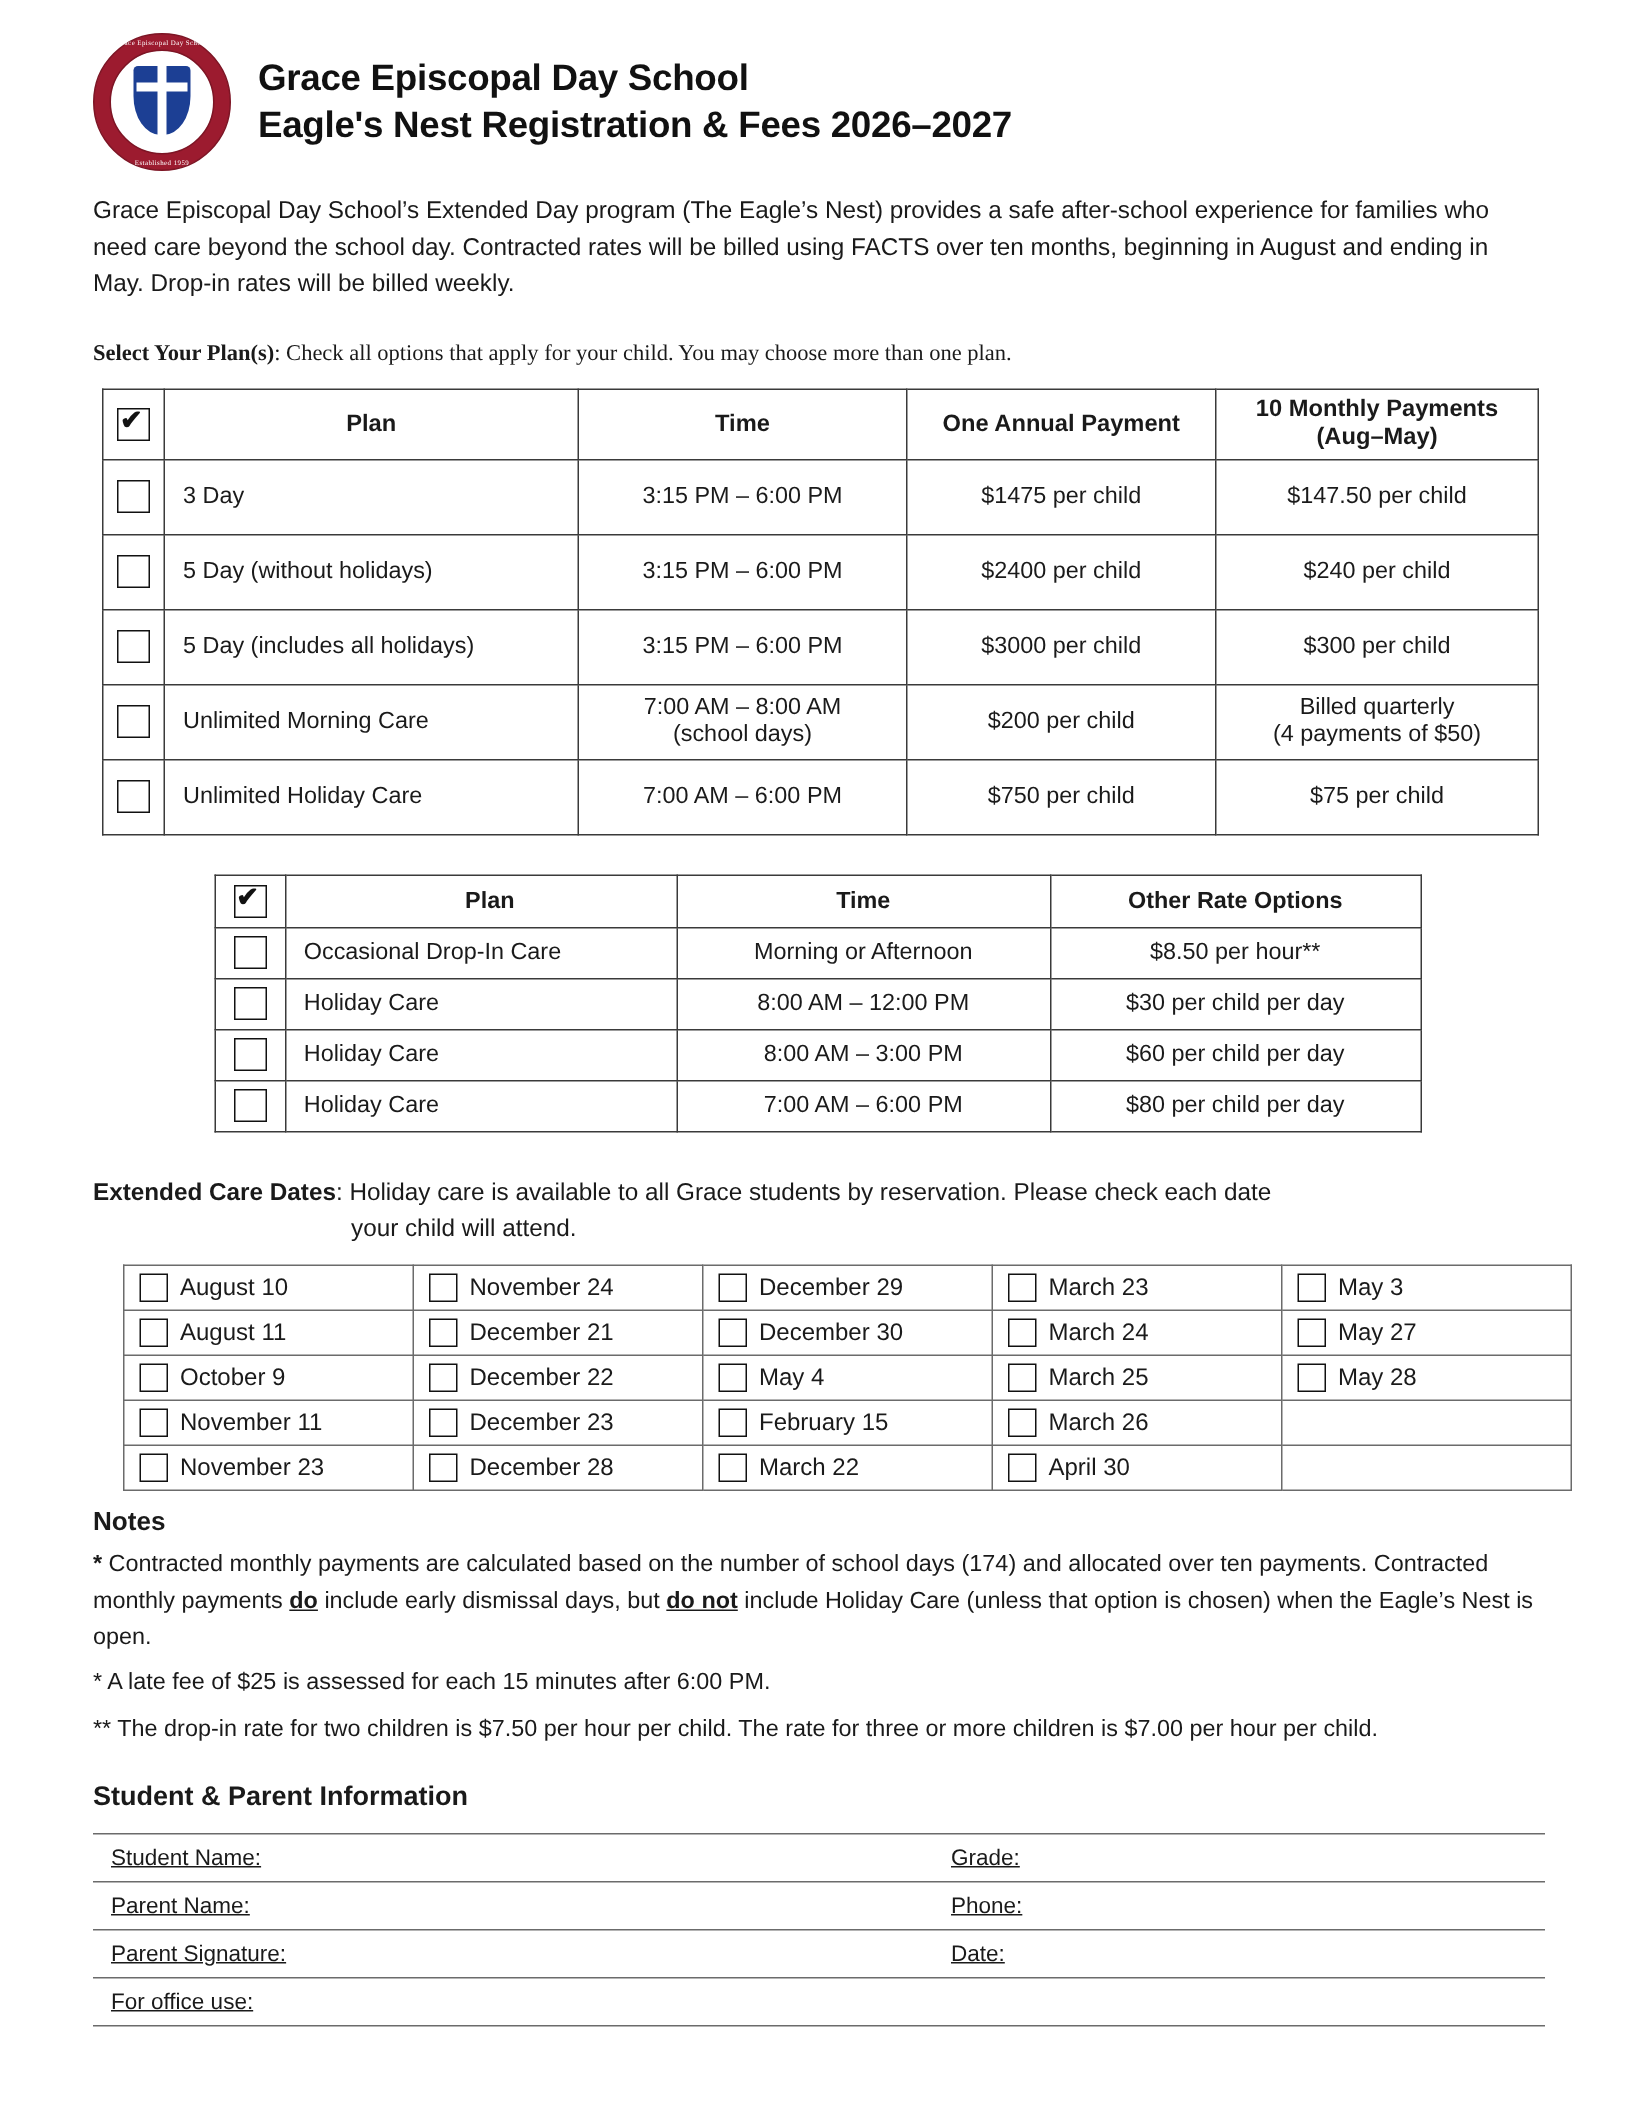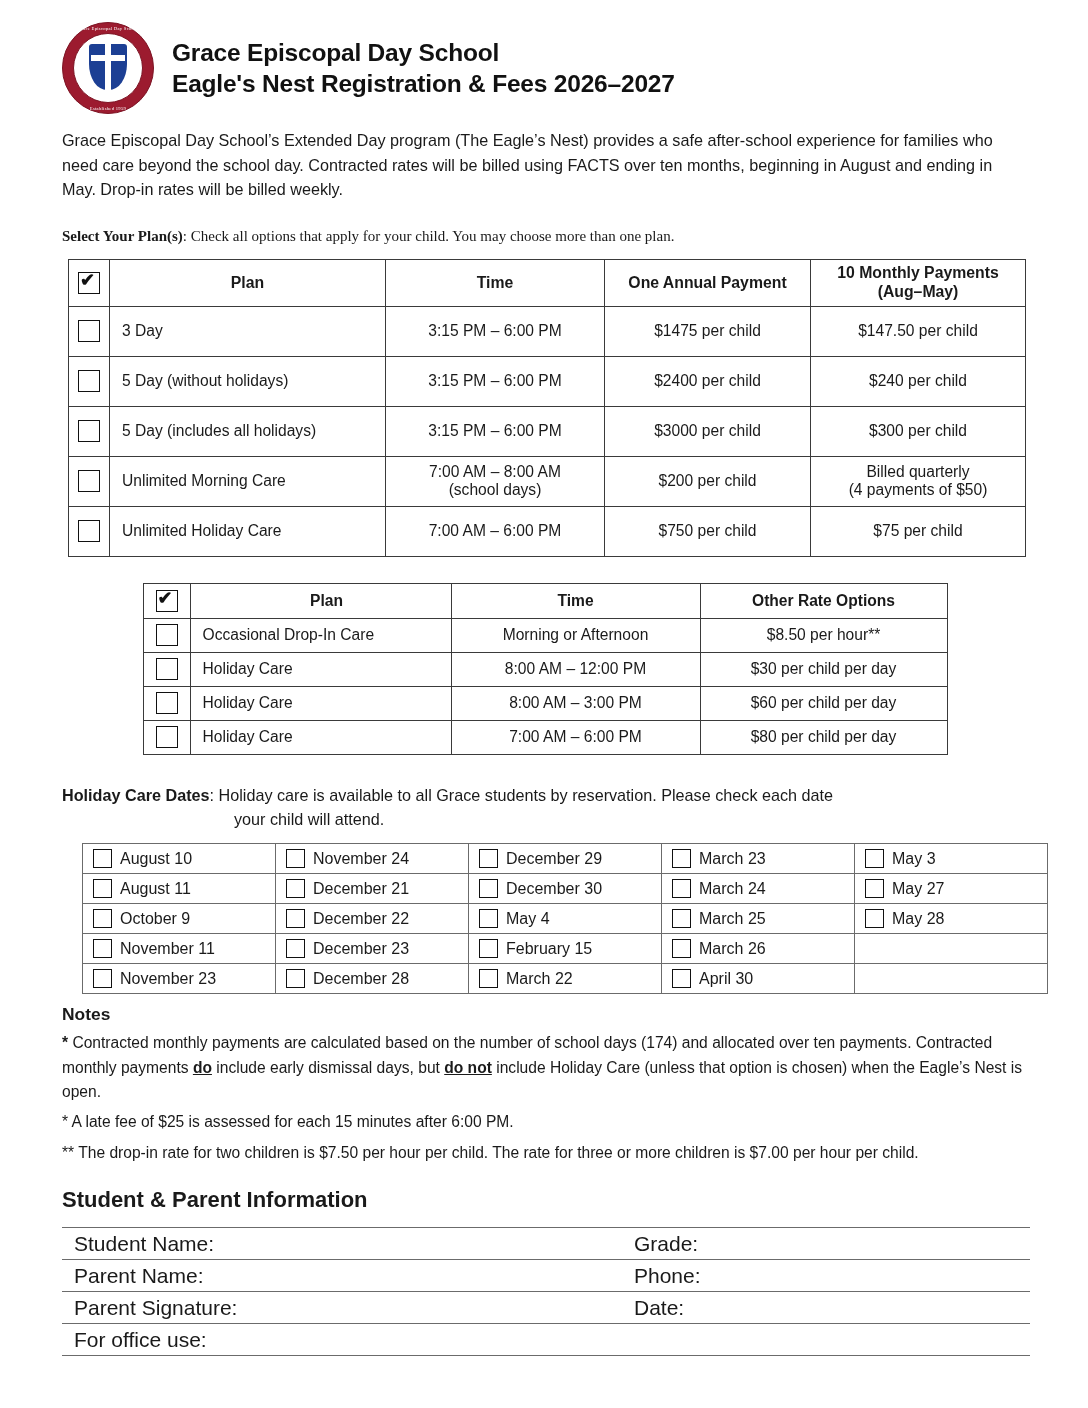--- a/index.html
+++ b/index.html
@@ -239,36 +239,37 @@
     font-size: 15.6px;
     line-height: 1.56;
     margin-top: 6px;
   }
   .notes p { margin: 0 0 6px 0; }
   .notes b { font-weight: bold; }
   .notes u { text-decoration: underline; font-weight: bold; }
 
   .sp-title {
     margin-top: 22px;
-    font-size: 22px;
+    font-size: 18px;
     font-weight: bold;
   }
 
   .info-table {
     margin-top: 14px;
     width: 968px;
     table-layout: fixed;
     border-collapse: collapse;
   }
   .info-table td {
     border-bottom: 1.1px solid #6b6b6b;
     height: 31px;
-    font-size: 21px;
+    font-size: 15px;
     padding: 0 0 0 12px;
     vertical-align: middle;
+    text-decoration: underline;
   }
   .info-table td.left { width: 548px; }
   .info-table tr:first-child td { border-top: 1.1px solid #6b6b6b; }
 </style>
 </head>
 <body>
 
 <div class="page">
 
   <div class="header">
@@ -386,21 +387,21 @@
         <td class="o-check"><span class="cb"></span></td>
         <td class="o-plan">Holiday Care</td>
         <td class="o-time">7:00 AM – 6:00 PM</td>
         <td class="o-rate">$80 per child per day</td>
       </tr>
     </tbody>
       </table>
   </div>
 
   <div class="holiday-head">
-    <b>Holiday Care Dates</b><span>: Holiday care is available to all Grace students by reservation. Please check each date</span>
+    <b>Extended Care Dates</b><span>: Holiday care is available to all Grace students by reservation. Please check each date</span>
     <span class="holiday-indent">your child will attend.</span>
   </div>
 
   <table class="dates-table">
     <tbody>
         <tr>
       <td>
             <div class="cell-inner">
               <span class="cb-sm"></span>
               <span>August 10</span>

